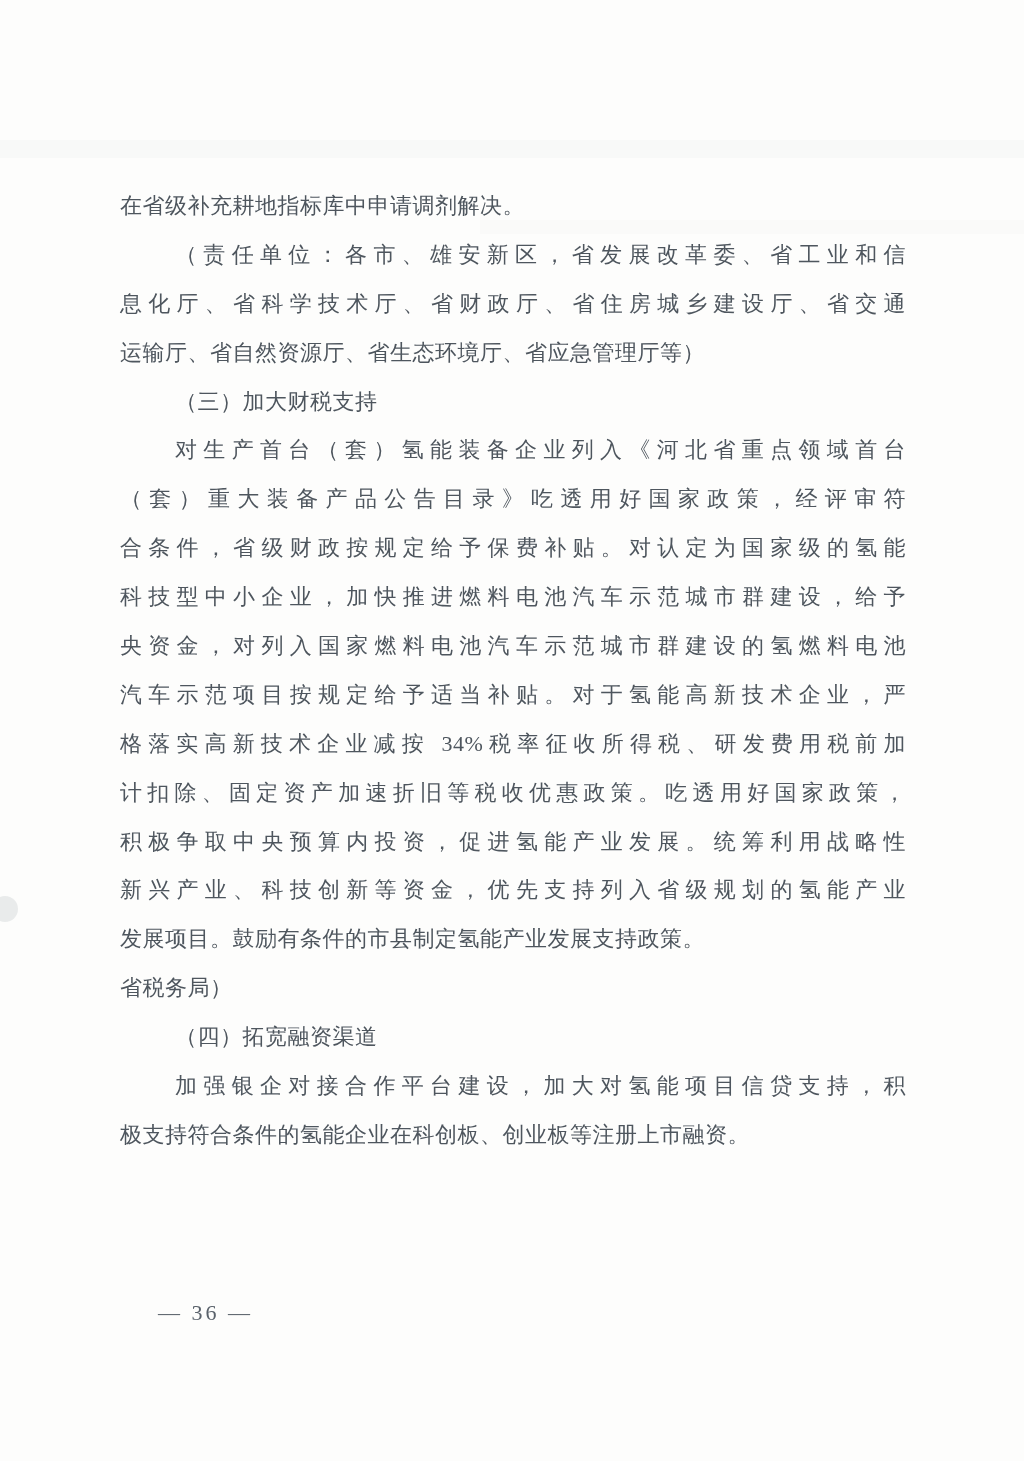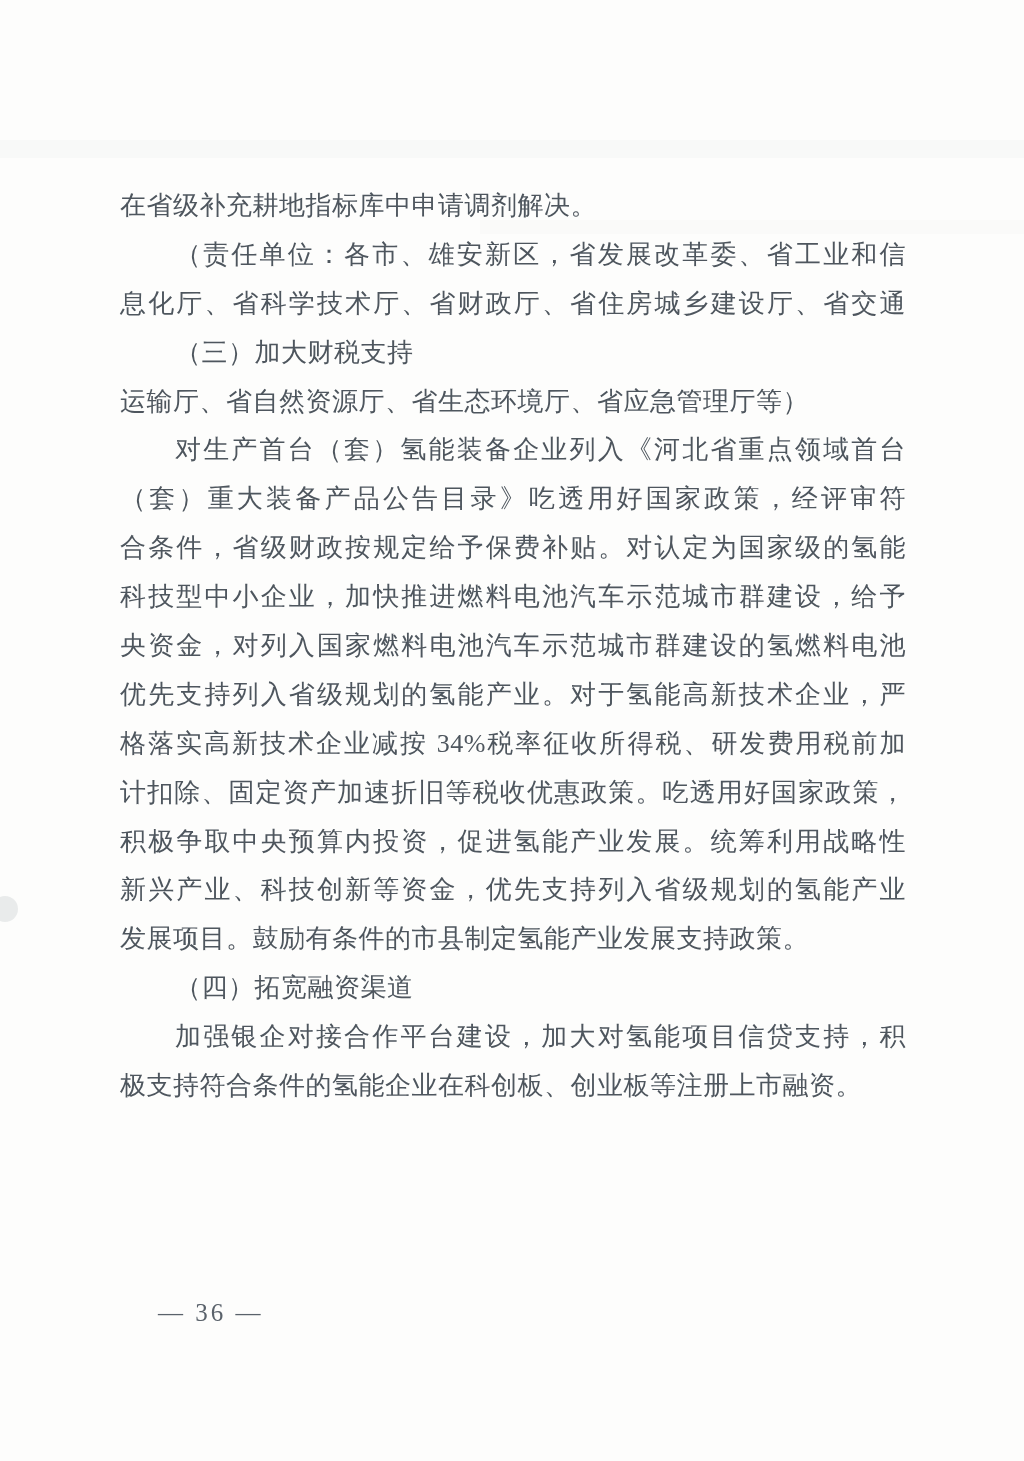--- a/index.html
+++ b/index.html
@@ -22,65 +22,66 @@
   }
   .smudge.band1 { left: 0; top: 140px; width: 1024px; height: 18px; border-radius: 0; }
   .smudge.band2 { left: 480px; top: 220px; width: 544px; height: 14px; border-radius: 0; background: rgba(190,195,200,0.05); }
   .smudge.dot   { left: -8px; top: 896px; width: 26px; height: 26px; background: rgba(165,172,178,0.22); }
 
   .textblock {
     position: absolute;
     left: 120px;
     top: 182px;
     width: 786px;
-    font-size: 26px;
+    font-size: 22px;
     line-height: 48.9px;
     color: #4e565e;
     letter-spacing: 0.5px;
   }
   .line { height: 48.9px; white-space: normal; }
   
   .j { text-align: justify; text-align-last: justify; text-justify: inter-ideograph; }
   
   .i { text-indent: 55px; font-family: Liberation Serif, serif; }
 
   .footer {
     position: absolute;
     left: 158px;
     top: 1296px;
-    font-size: 25px;
+    font-size: 22px;
     line-height: 34px;
     color: #5a626b;
     letter-spacing: 3px;
   }
 </style>
 </head>
 <body>
 
 <div class="page">
   <div class="smudge band1"></div>
   <div class="smudge band2"></div>
   <div class="smudge dot"></div>
 
   <div class="textblock">
     <div class="line">在省级补充耕地指标库中申请调剂解决。</div>
     <div class="line j i">（责任单位：各市、雄安新区，省发展改革委、省工业和信</div>
     <div class="line j">息化厅、省科学技术厅、省财政厅、省住房城乡建设厅、省交通</div>
+    <div class="line">运输厅、省自然资源厅、省生态环境厅、省应急管理厅等）</div>
     <div class="line i">（三）加大财税支持</div>
-    <div class="line">运输厅、省自然资源厅、省生态环境厅、省应急管理厅等）</div>
     <div class="line j i">对生产首台（套）氢能装备企业列入《河北省重点领域首台</div>
     <div class="line j">（套）重大装备产品公告目录》吃透用好国家政策，经评审符</div>
     <div class="line j">合条件，省级财政按规定给予保费补贴。对认定为国家级的氢能</div>
     <div class="line j">科技型中小企业，加快推进燃料电池汽车示范城市群建设，给予</div>
     <div class="line j">央资金，对列入国家燃料电池汽车示范城市群建设的氢燃料电池</div>
-    <div class="line j">优先支持列入省级规划的氢能产业。对于氢能高新技术企业，严</div>
+    <div class="line j">汽车示范项目按规定给予适当补贴。对于氢能高新技术企业，严</div>
     <div class="line j">格落实高新技术企业减按 34%税率征收所得税、研发费用税前加</div>
     <div class="line j">计扣除、固定资产加速折旧等税收优惠政策。吃透用好国家政策，</div>
     <div class="line j">积极争取中央预算内投资，促进氢能产业发展。统筹利用战略性</div>
     <div class="line j">新兴产业、科技创新等资金，优先支持列入省级规划的氢能产业</div>
     <div class="line">发展项目。鼓励有条件的市县制定氢能产业发展支持政策。</div>
+    <div class="line">省税务局）</div>
     <div class="line i">（四）拓宽融资渠道</div>
     <div class="line j i">加强银企对接合作平台建设，加大对氢能项目信贷支持，积</div>
     <div class="line">极支持符合条件的氢能企业在科创板、创业板等注册上市融资。</div>
   </div>
 
   <div class="footer">— 36 —</div>
 </div>
 
 </body></html>

